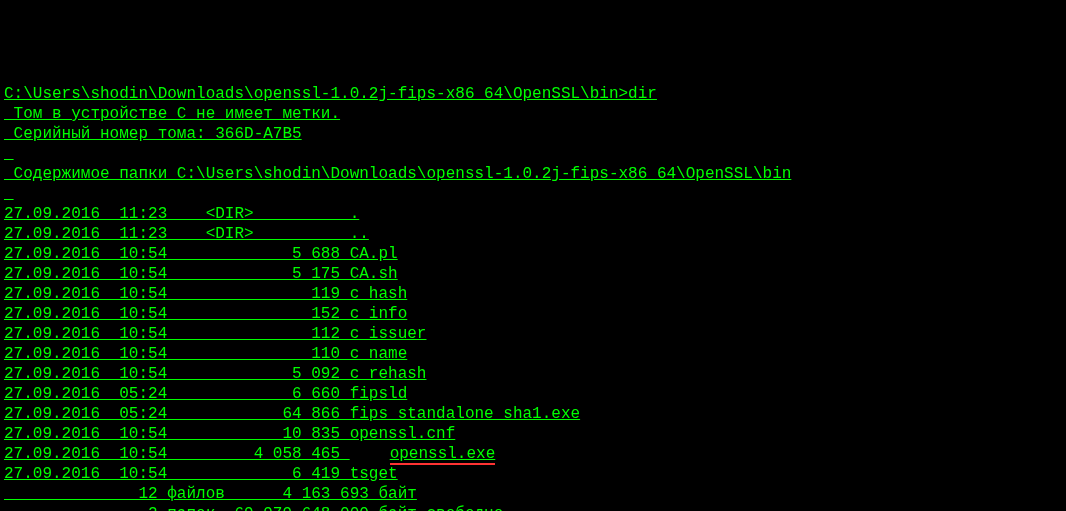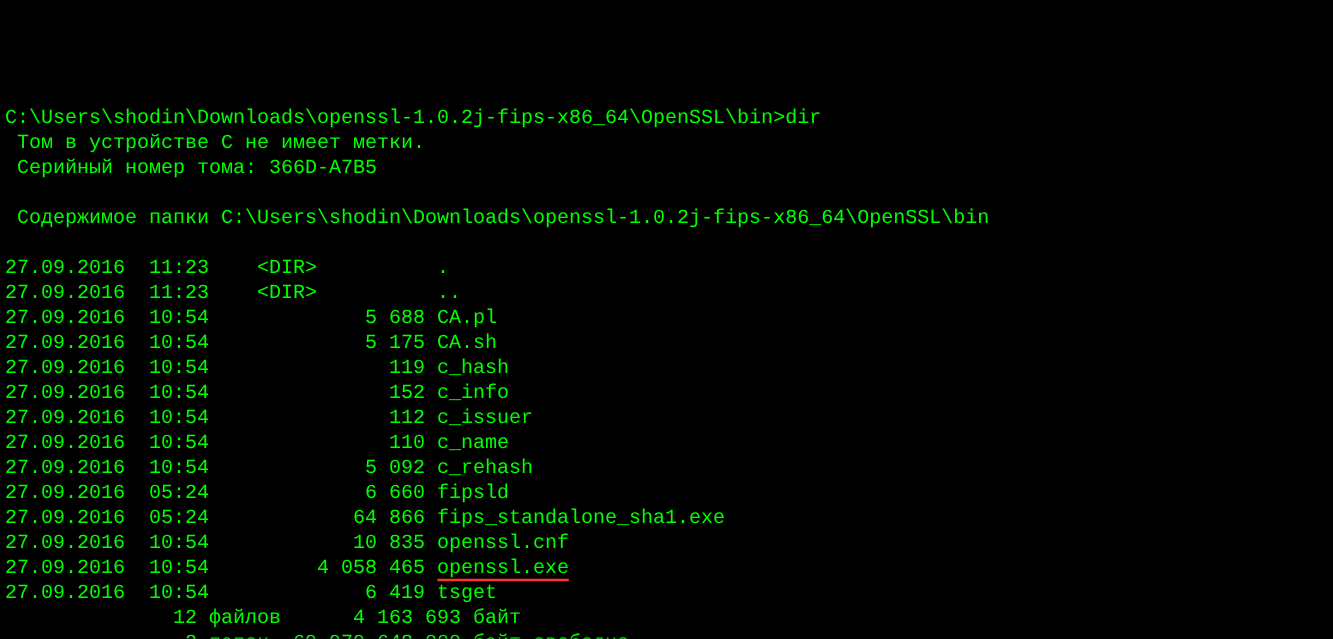--- a/index.html
+++ b/index.html
@@ -14,23 +14,25 @@
       font-size: 16px;
       line-height: 1.25;
       padding: 4px;
       white-space: pre;
       width: 1066px;
       height: 511px;
       overflow: hidden;
     }
     .terminal-line {
       display: block;
+      text-decoration: underline;
     }
     .underline-red {
       position: relative;
+      margin-left: 40px;
     }
     .underline-red::after {
       content: '';
       position: absolute;
       left: 0;
       right: 0;
       bottom: -2px;
       height: 2px;
       background-color: #ff3333;
     }

